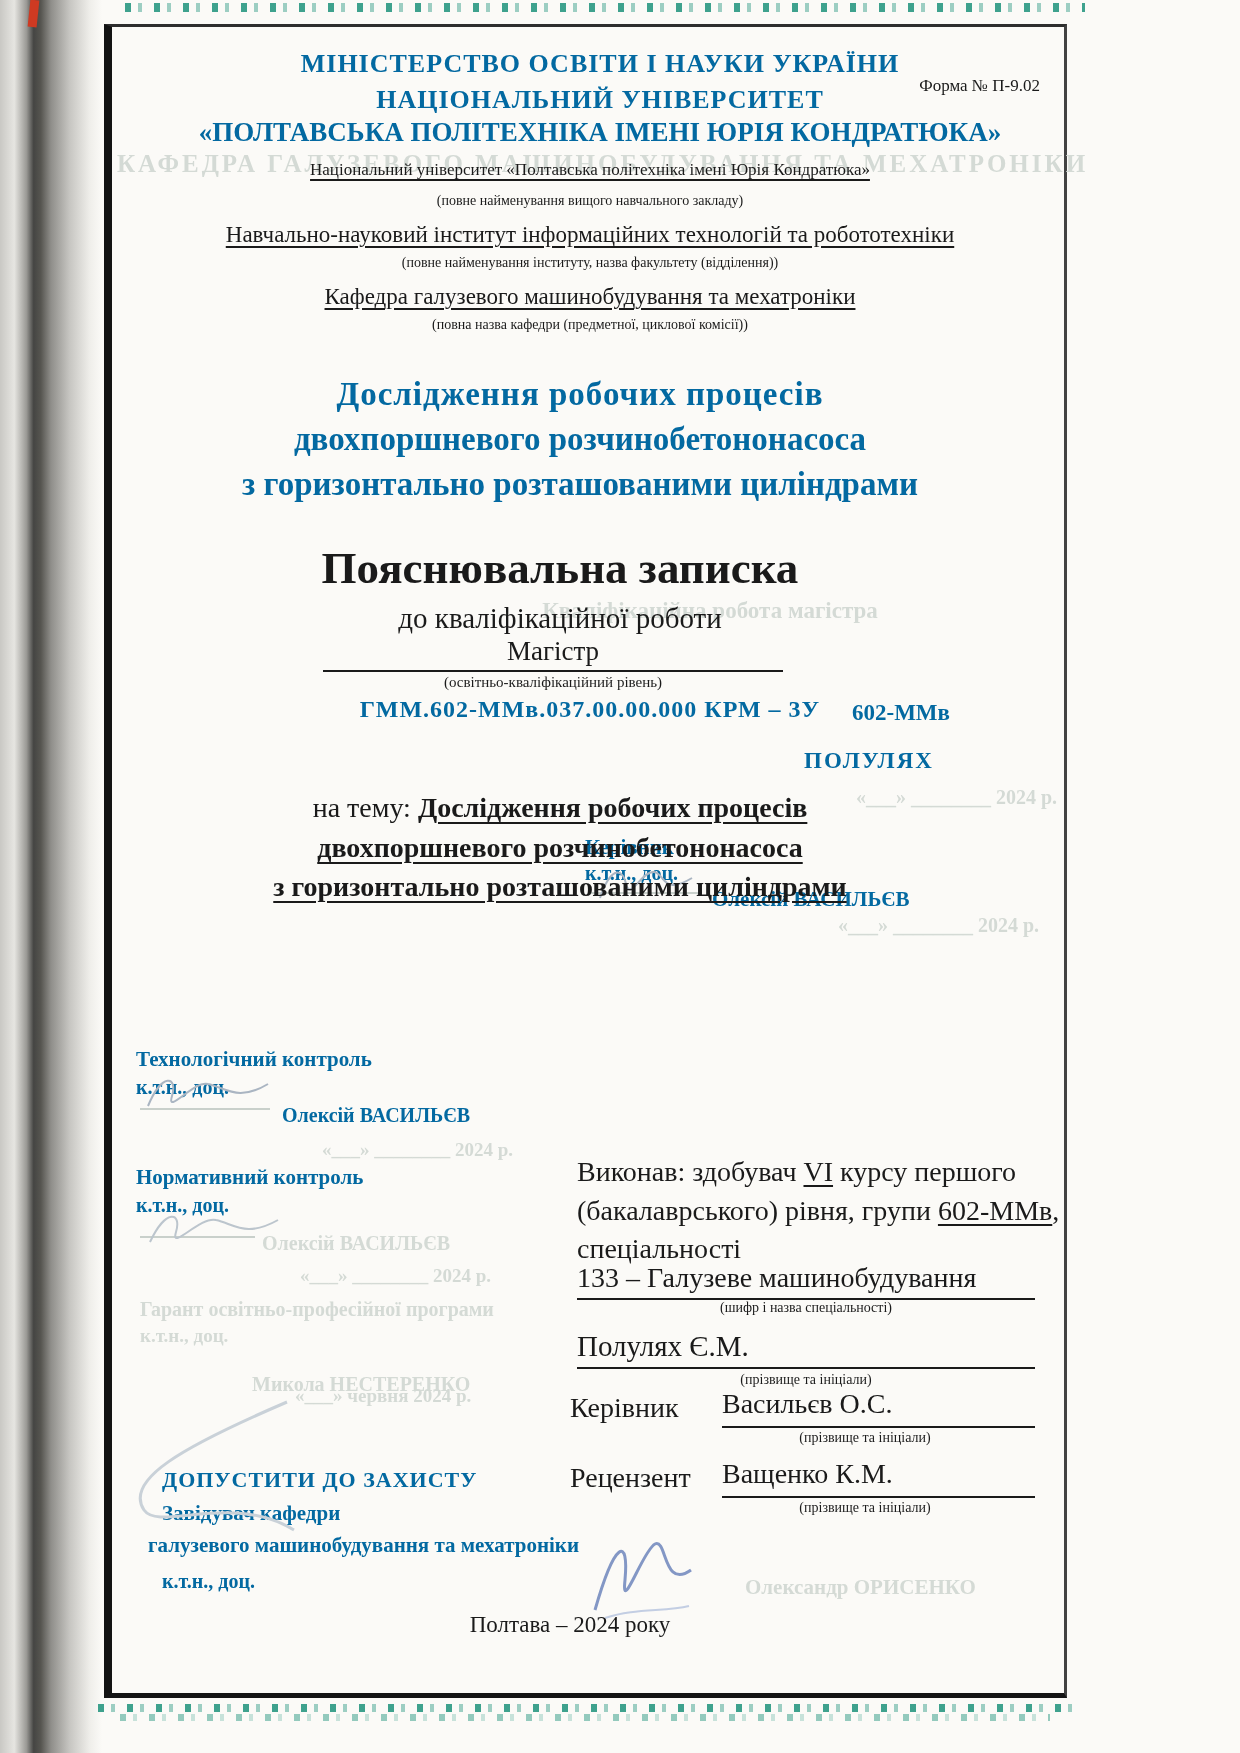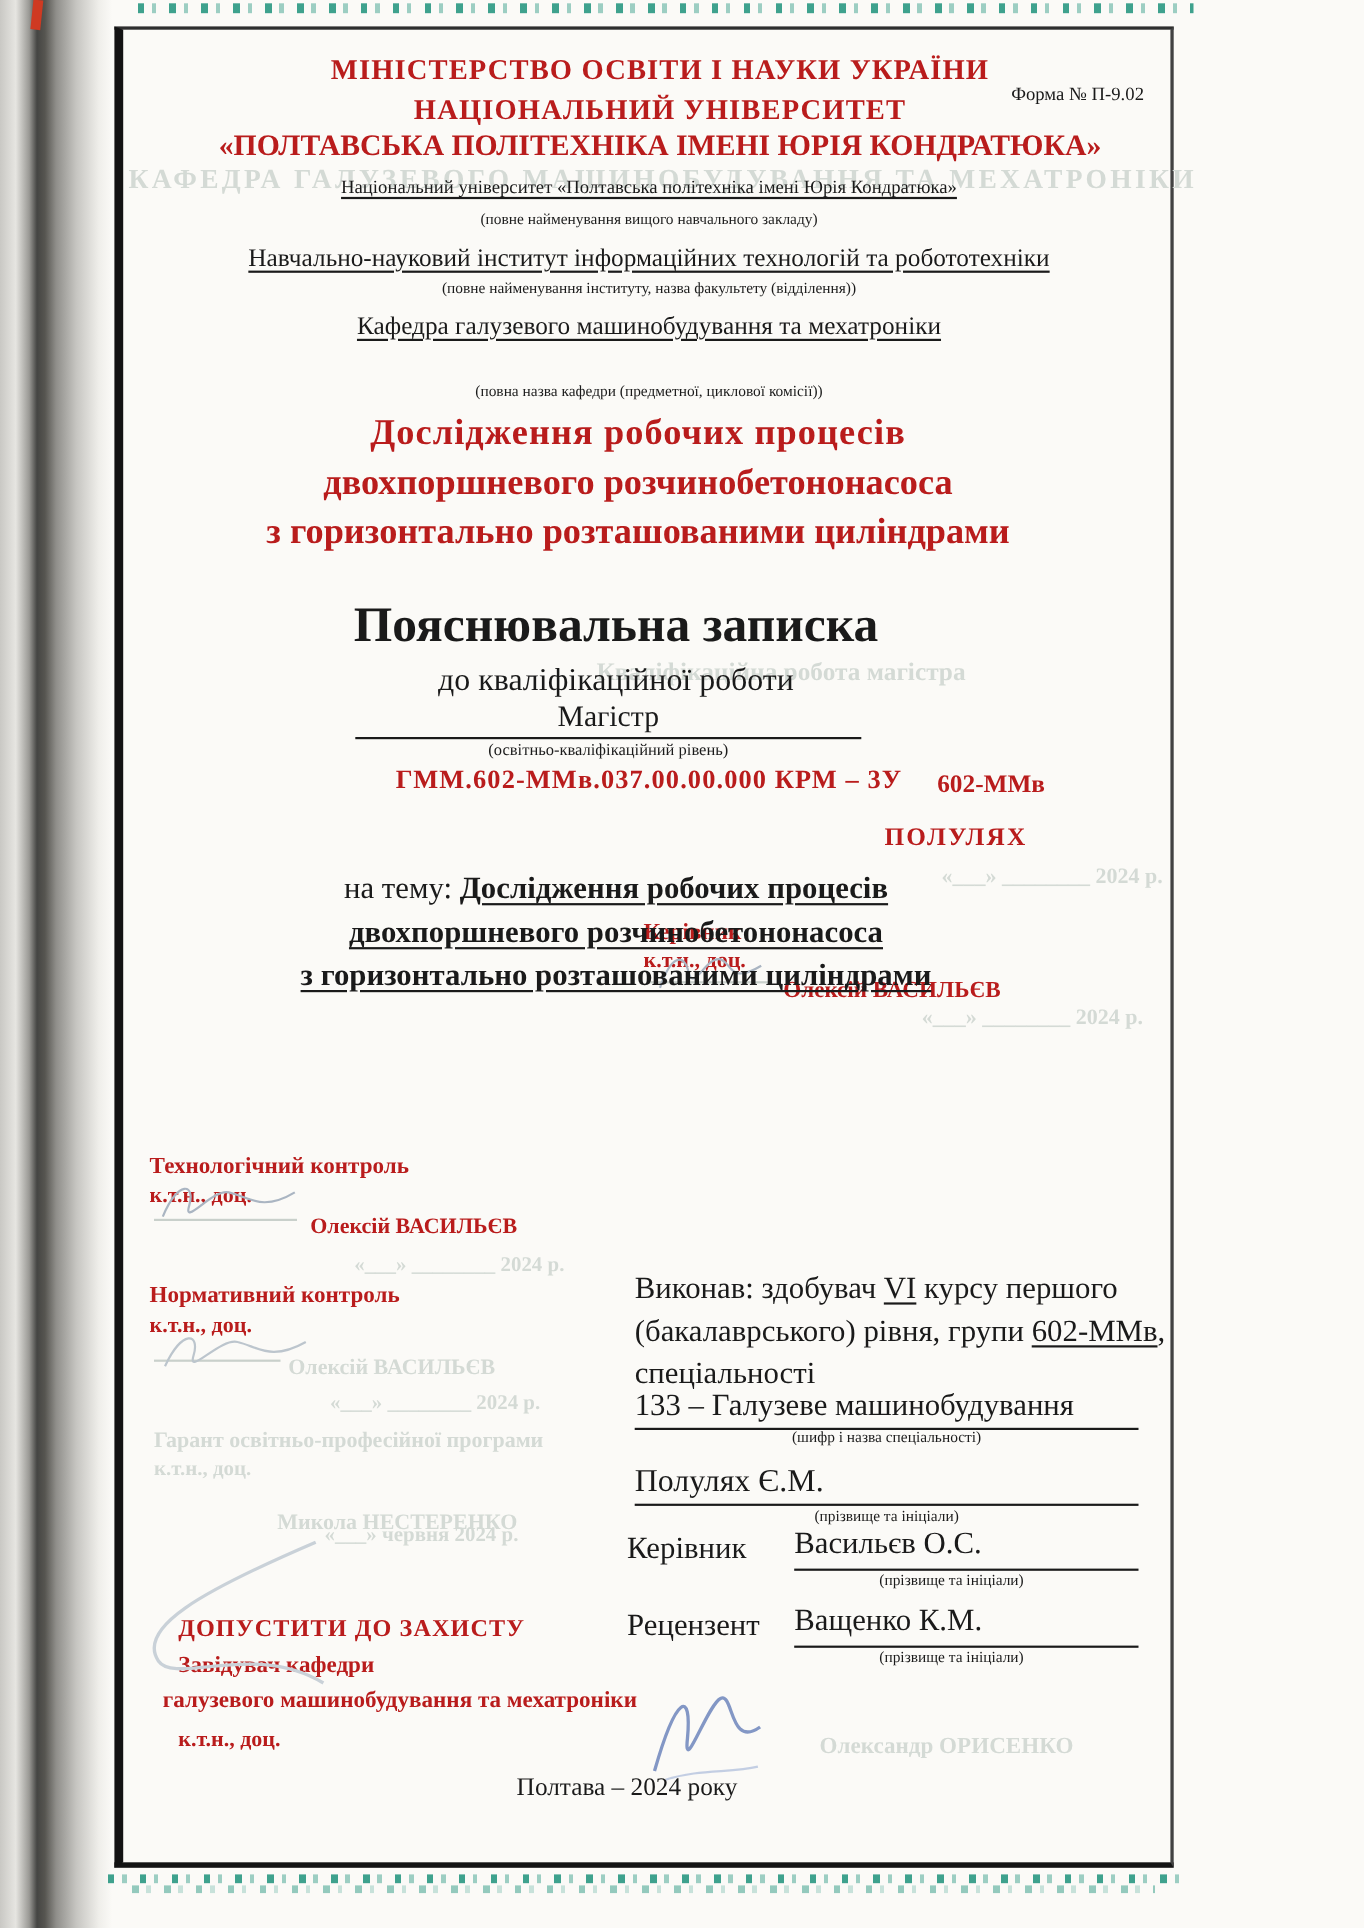--- a/index.html
+++ b/index.html
@@ -5,21 +5,21 @@
   html,body{margin:0;padding:0;background:#e9e8e5;}
   .scan{position:relative;width:1240px;height:1753px;background:#fbfaf7;overflow:hidden;
         font-family:"Liberation Serif","DejaVu Serif",serif;color:#1a1a1a;}
   .t{position:absolute;line-height:1.15;white-space:nowrap;}
   .c{text-align:center;}
   .r{text-align:right;}
   .b{font-weight:bold;}
   .u{text-decoration:underline;text-decoration-thickness:1.5px;text-underline-offset:4px;}
   .u2{text-decoration:underline;text-decoration-thickness:2px;text-underline-offset:5px;}
   .cap{font-size:14px;color:#1b1b1b;}
-  .ghost{position:absolute;line-height:1.1;white-space:nowrap;color:#b91c1c;font-weight:bold;}
+  .ghost{position:absolute;line-height:1.1;white-space:nowrap;color:#0369a1;font-weight:bold;}
   .ghost2{color:#d4dad5;}
   .gline{position:absolute;border-bottom:2px solid #c9d0cb;}
   .blkline{border-bottom:2px solid #1a1a1a;}
   .gutter{position:absolute;left:0;top:0;width:102px;height:1753px;
     background:linear-gradient(90deg,#c9c8c4 0%,#e6e5e1 14%,#9a9995 26%,#454543 33%,#565550 40%,#8f8e8a 50%,#c6c5c1 68%,#efeeea 88%,#fbfaf7 100%);}
   .frame{position:absolute;left:104px;top:24px;width:963px;height:1674px;box-sizing:border-box;
     border-left:8px solid #131313;border-top:3px solid #2e2e2e;border-right:3px solid #424242;border-bottom:5px solid #141414;}
   .teal{position:absolute;background:repeating-linear-gradient(90deg,rgba(42,152,130,.9) 0 6px,rgba(42,152,130,0) 6px 13px,rgba(42,152,130,.45) 13px 17px,rgba(42,152,130,0) 17px 29px);}
   .redmark{position:absolute;left:29px;top:0;width:9px;height:27px;background:#cf3a22;transform:rotate(6deg);}
   svg{position:absolute;overflow:visible;}
@@ -95,21 +95,21 @@
     <path d="M20,90 C50,80 80,84 104,78" stroke="#9fb0d6" stroke-width="2" fill="none" opacity="0.6"></path>
   </svg>
 
   <div class="t r" style="left:840px;top:76px;width:200px;font-size:17px;">Форма № П-9.02</div>
 
   <div class="t c u" style="left:120px;top:160px;width:940px;font-size:17px;">Національний університет «Полтавська політехніка імені Юрія Кондратюка»</div>
   <div class="t c cap" style="left:120px;top:193px;width:940px;">(повне найменування вищого навчального закладу)</div>
   <div class="t c u" style="left:120px;top:222px;width:940px;font-size:23px;">Навчально-науковий інститут інформаційних технологій та робототехніки</div>
   <div class="t c cap" style="left:120px;top:255px;width:940px;">(повне найменування інституту, назва факультету (відділення))</div>
   <div class="t c u" style="left:120px;top:284px;width:940px;font-size:23px;">Кафедра галузевого машинобудування та мехатроніки</div>
-  <div class="t c cap" style="left:120px;top:317px;width:940px;margin-top:32px;">(повна назва кафедри (предметної, циклової комісії))</div>
+  <div class="t c cap" style="left:120px;top:317px;width:940px;">(повна назва кафедри (предметної, циклової комісії))</div>
 
   <div class="t c b" style="left:210px;top:543px;width:700px;font-size:45px;">Пояснювальна записка</div>
   <div class="t c" style="left:210px;top:602px;width:700px;font-size:29px;">до кваліфікаційної роботи</div>
   <div class="t c blkline" style="left:323px;top:636px;width:460px;font-size:27px;padding-bottom:3px;">Магістр</div>
   <div class="t c cap" style="left:323px;top:674px;width:460px;font-size:15px;">(освітньо-кваліфікаційний рівень)</div>
 
   <div class="t c" style="left:210px;top:792px;width:700px;font-size:28px;"><span>на тему: </span><span class="b u2">Дослідження робочих процесів</span></div>
   <div class="t c b u2" style="left:210px;top:832px;width:700px;font-size:28px;">двохпоршневого розчинобетононасоса</div>
   <div class="t c b u2" style="left:210px;top:871px;width:700px;font-size:28px;">з горизонтально розташованими циліндрами</div>
 

